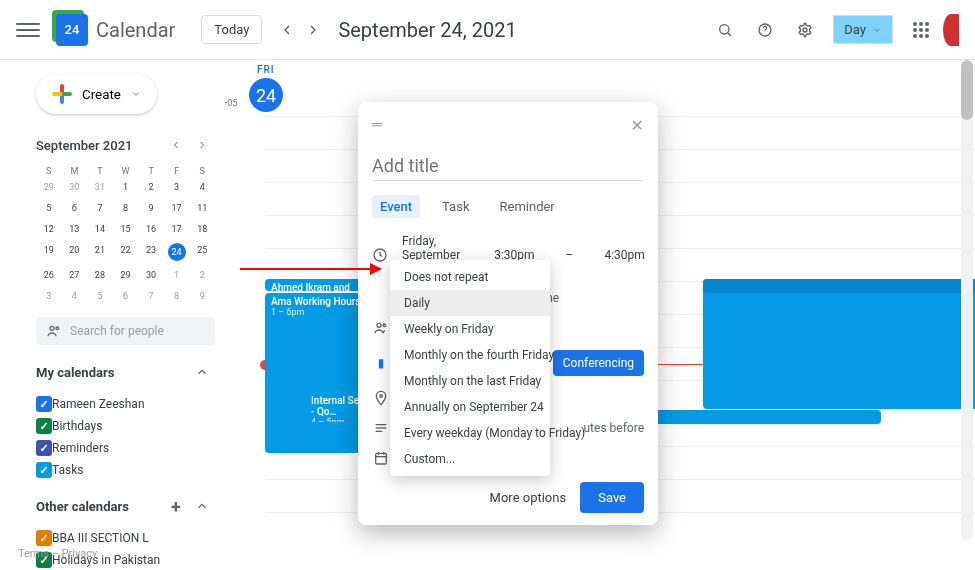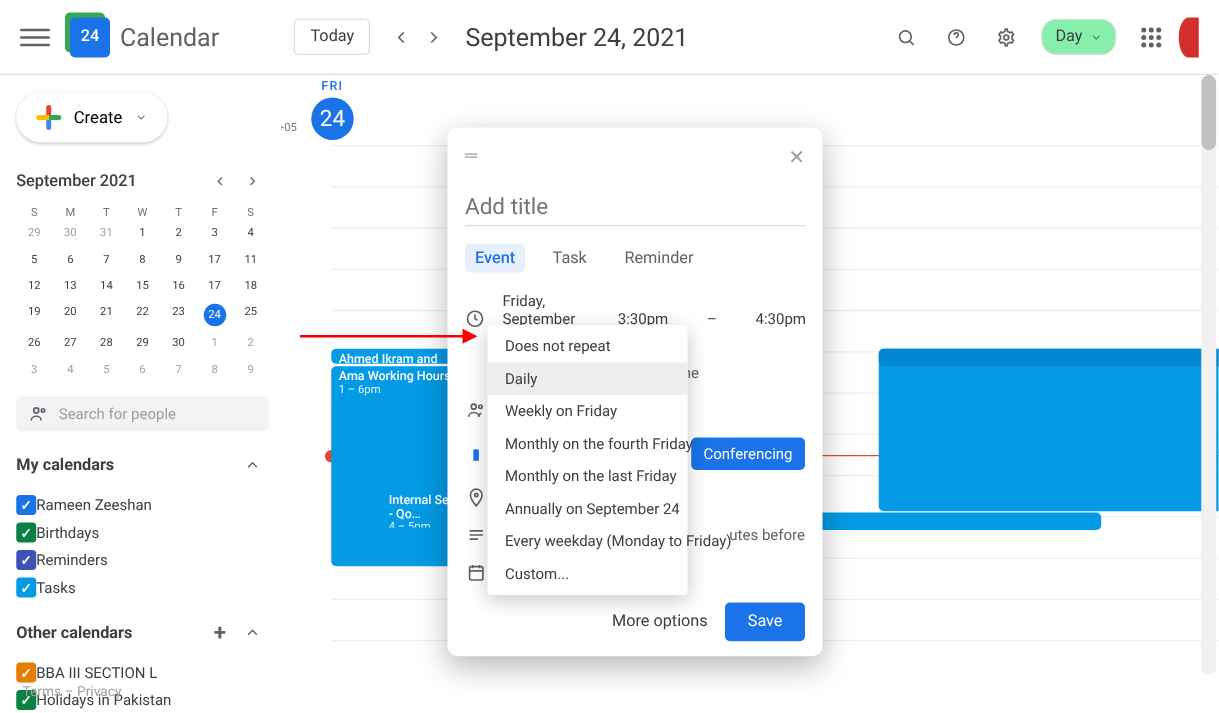--- a/index.html
+++ b/index.html
@@ -3,33 +3,33 @@
 <meta charset="utf-8">
 <style>
   *{box-sizing:border-box;margin:0;padding:0;font-family:Roboto,Arial,sans-serif}
   body{width:975px;height:570px;overflow:hidden;color:#3c4043;font-size:13px;background:#fff;position:relative}
   
   .hdr{height:60px;display:flex;align-items:center;padding:0 16px;border-bottom:1px solid #e0e0e0}
   .menu-ico{width:24px;height:24px;display:flex;flex-direction:column;justify-content:center;gap:4px;margin-right:16px;cursor:pointer}
   .menu-ico span{display:block;height:2px;background:#5f6368;border-radius:1px}
   .logo{width:32px;height:32px;background:#1a73e8;border-radius:4px;position:relative;margin-right:8px;display:flex;align-items:center;justify-content:center;color:#fff;font-size:13px;font-weight:500}
   .logo::before{content:"";position:absolute;left:-4px;top:-4px;width:32px;height:32px;background:#34a853;border-radius:4px;z-index:-1}
-  .brand{font-size:20px;color:#5f6368;margin-right:60px}
+  .brand{font-size:20px;color:#5f6368;margin-right:26px}
   .today-btn{border:1px solid #dadce0;border-radius:4px;padding:6px 12px;font-size:13px;color:#3c4043;background:#fff;margin-right:12px;cursor:pointer}
   .nav-chev{width:26px;height:26px;display:flex;align-items:center;justify-content:center;color:#5f6368;cursor:pointer;border-radius:50%}
   .view-date{font-size:20px;color:#3c4043;margin-left:12px}
   .hdr-spacer{flex:1}
   .hic{width:24px;height:24px;margin-left:16px;color:#5f6368;display:flex;align-items:center;justify-content:center;cursor:pointer}
-  .view-sel{border:1px solid #dadce0;border-radius:12px;padding:6px 10px;font-size:13px;color:#3c4043;background:#86efac;margin-left:16px;cursor:pointer;display:flex;align-items:center;gap:6px}
+  .view-sel{border:1px solid #dadce0;border-radius:0;padding:6px 10px;font-size:13px;color:#3c4043;background:#7dd3fc;margin-left:16px;cursor:pointer;display:flex;align-items:center;gap:6px}
   .apps-ic{width:16px;height:16px;display:grid;grid-template-columns:repeat(3,4px);grid-template-rows:repeat(3,4px);gap:2px;margin-left:20px;cursor:pointer}
   .apps-ic span{background:#5f6368;border-radius:50%}
   .acct{width:16px;height:32px;border-radius:50% 0 0 50%;background:#d32f2f;margin-left:14px}
   
   .main{display:flex;height:510px}
-  .side{width:225px;padding:14px 10px 10px 13px;overflow:hidden}
+  .side{width:225px;padding:14px 10px 10px 36px;overflow:hidden}
   .create-btn{display:flex;align-items:center;gap:10px;border:none;background:#fff;box-shadow:0 1px 3px rgba(60,64,67,.3);border-radius:24px;padding:10px 16px;cursor:pointer;margin-bottom:18px}
   .plus-ico{width:20px;height:20px;position:relative}
   .plus-ico::before,.plus-ico::after{content:"";position:absolute;background:#34a853;border-radius:2px}
   .plus-ico::before{left:8px;top:0;width:4px;height:20px;background:linear-gradient(#ea4335 50%,#4285f4 50%)}
   .plus-ico::after{top:8px;left:0;height:4px;width:20px;background:linear-gradient(90deg,#fbbc04 50%,#34a853 50%)}
   .mini-hd{display:flex;align-items:center;margin-bottom:8px}
   .mini-title{font-size:13px;color:#3c4043;font-weight:500;flex:1}
   .dow{display:grid;grid-template-columns:repeat(7,1fr);text-align:center;font-size:9px;color:#70757a;margin-bottom:4px}
   .mini-grid{display:grid;grid-template-columns:repeat(7,1fr);text-align:center;font-size:9px;row-gap:7px;color:#3c4043}
   .mini-grid .mday{cursor:pointer;padding:2px 0}

